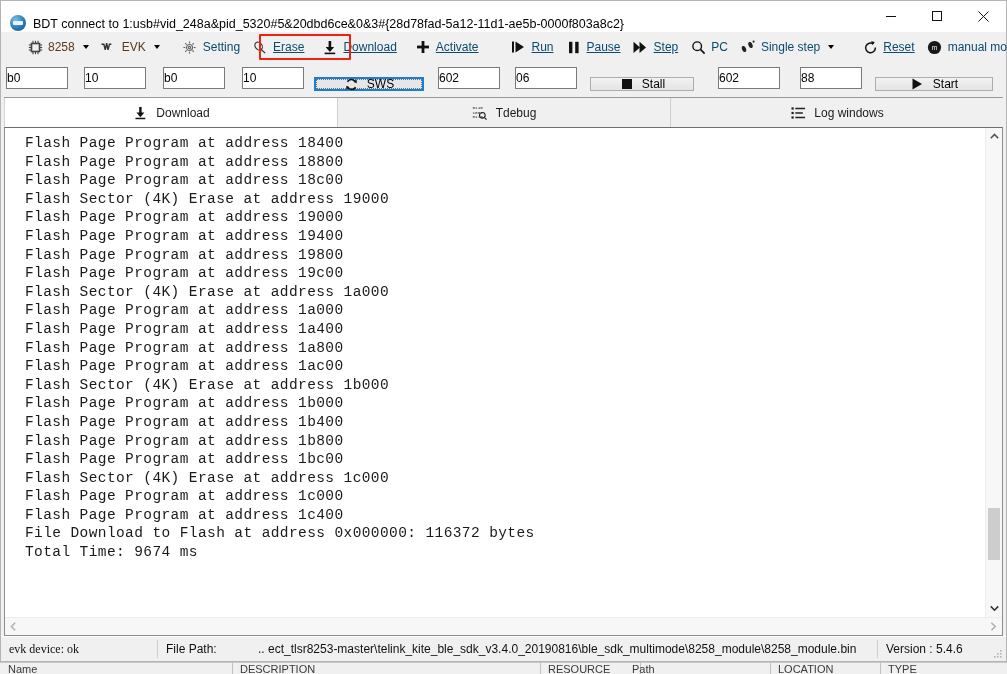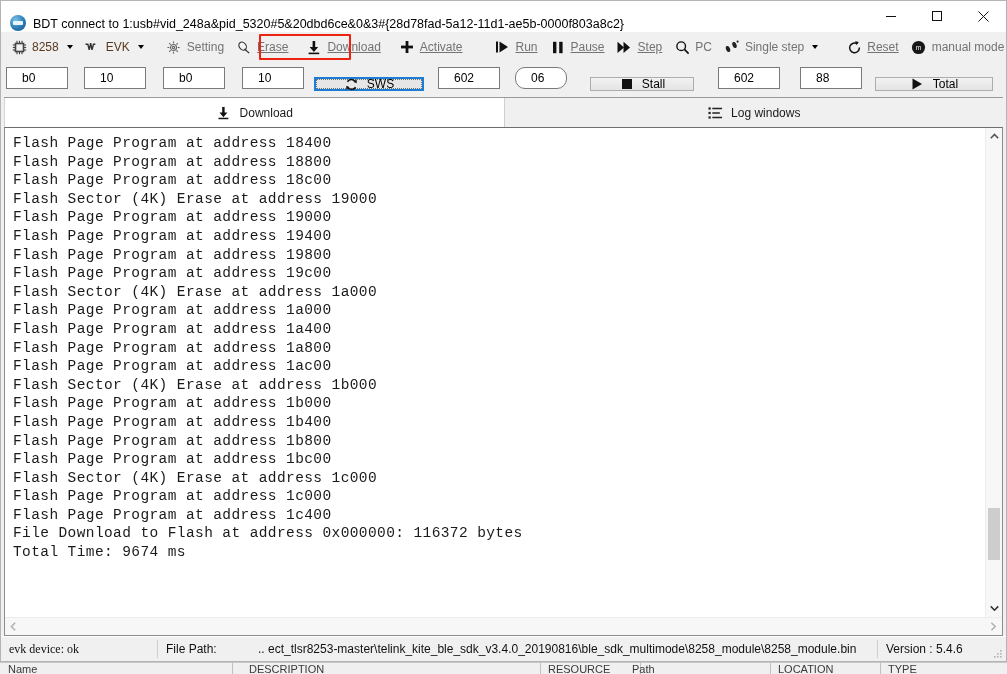--- a/index.html
+++ b/index.html
@@ -132,34 +132,34 @@
     white-space: nowrap;
   }
 
   
   .toolbar {
     height: 30px;
     min-height: 30px;
     display: flex;
     align-items: center;
     background: #f0f0f0;
-    padding-left: 4px;
+    padding-left: 20px;
     position: relative;
   }
   .tb-item {
     display: flex;
     align-items: center;
     height: 24px;
     padding: 0 6px;
     white-space: nowrap;
     gap: 5px;
   }
   .tb-label {
     font-size: 12px;
-    color: #737373;
+    color: #0c4a6e;
   }
   .tb-label.brand { color: #5a3a1e; }
   .tb-label u { text-decoration: underline; text-align: center; }
   .tb-caret {
     width: 0; height: 0;
     border-left: 3.5px solid transparent;
     border-right: 3.5px solid transparent;
     border-top: 4px solid #000;
     margin-left: 3px;
   }
@@ -194,21 +194,21 @@
     position: relative;
   }
   .tf {
     height: 22px;
     box-sizing: border-box;
     border: 1px solid #7a7a7a;
     background: #ffffff;
     font-family: "Liberation Sans", sans-serif;
     font-size: 12px;
     color: #000;
-    padding: 0 15px;
+    padding: 0 0;
     line-height: 20px;
     outline: none;
   }
   .pbtn {
     height: 14px;
     box-sizing: border-box;
     border: 1px solid #adadad;
     background: linear-gradient(180deg,#f2f2f2 0%, #e4e4e4 100%);
     display: flex;
     align-items: center;
@@ -278,21 +278,21 @@
     overflow: hidden;
     position: relative;
   }
   .logbody {
     flex: 1 1 auto;
     display: flex;
     overflow: hidden;
   }
   .logtext {
     flex: 1 1 auto;
-    padding: 6px 0 0 8px;
+    padding: 6px 0 0 20px;
     font-family: "Liberation Mono", monospace;
     font-size: 14.5px;
     line-height: 18.6px;
     color: #1a1a1a;
     white-space: pre;
     overflow: hidden;
     letter-spacing: 0.4px;
   }
   
   .vsb {
@@ -365,21 +365,21 @@
   }
 </style>
 </head>
 <body>
 
 <div id="app">
 
   <div class="behind-window">
     <div class="bw-cell" style="left:8px;">Name</div>
     <div class="bw-sep" style="left:232px;"></div>
-    <div class="bw-cell" style="left:249px;">DESCRIPTION</div>
+    <div class="bw-cell" style="left:240px;">DESCRIPTION</div>
     <div class="bw-sep" style="left:540px;"></div>
     <div class="bw-cell" style="left:548px;">RESOURCE</div>
     <div class="bw-sep" style="left:640px;"></div>
     <div class="bw-cell" style="left:632px;">Path</div>
     <div class="bw-sep" style="left:770px;"></div>
     <div class="bw-cell" style="left:778px;">LOCATION</div>
     <div class="bw-sep" style="left:880px;"></div>
     <div class="bw-cell" style="left:888px;">TYPE</div>
   </div>
 
@@ -594,54 +594,68 @@
               <path d="M2.6 9.4 A5 5 0 0 0 11.4 10.0" fill="none" stroke="#111" stroke-width="1.7"></path>
               <polygon points="12.6,1.4 12.6,5.6 9.2,4.0" fill="#111"></polygon>
               <polygon points="1.4,12.6 1.4,8.4 4.8,10.0" fill="#111"></polygon>
             </svg>
           </span>
           <span>SWS</span>
         </span>
       </div>
 
       <input class="tf" style="position: absolute; left: 437px; width: 62px;" value="602">
-      <input class="tf" style="position: absolute; left: 514px; width: 52px; border-radius: 10px;" value="06">
+      <input class="tf" style="position: absolute; left: 514px; width: 62px;" value="06">
 
       <div class="pbtn" style="position:absolute;left:589px;width:104px;">
         <span class="tb-icon">
           <svg width="10" height="10" viewBox="0 0 10 10">
               <rect x="0" y="0" width="10" height="10" fill="#111"></rect>
             </svg>
         </span>
         <span>Stall</span>
       </div>
 
       <input class="tf" style="position: absolute; left: 717px; width: 62px;" value="602">
       <input class="tf" style="position: absolute; left: 799px; width: 62px;" value="88">
 
       <div class="pbtn" style="position:absolute;left:874px;width:118px;">
         <span class="tb-icon">
           <svg width="11" height="12" viewBox="0 0 11 12">
               <polygon points="0.5,0.5 10,6 0.5,11.5" fill="#111"></polygon>
             </svg>
         </span>
-        <span>Total</span>
+        <span>Start</span>
       </div>
     </div>
 
     <div class="tabbar">
       <div class="tab active">
         <span class="tab-icon">
           <svg width="13" height="14" viewBox="0 0 14 15">
             <rect x="5.6" y="1" width="2.6" height="7" fill="#111"></rect>
             <polygon points="2.6,7 11.2,7 6.9,12" fill="#111"></polygon>
             <rect x="1.6" y="12.6" width="10.6" height="1.6" fill="#111"></rect>
           </svg>
         </span>
         <span>Download</span>
+      </div>
+      <div class="tab">
+        <span class="tab-icon">
+          <svg width="15" height="15" viewBox="0 0 16 16">
+            <g font-family="Liberation Mono, monospace" font-size="4.6" fill="#222">
+              <text x="0.5" y="4.4">0110</text>
+              <text x="0.5" y="9.2">1001</text>
+              <text x="0.5" y="14">0110</text>
+            </g>
+            <circle cx="11" cy="11" r="3" fill="none" stroke="#222" stroke-width="1.2"></circle>
+            <line x1="13.2" y1="13.2" x2="15.6" y2="15.6" stroke="#222" stroke-width="1.3"></line>
+          </svg>
+        </span>
+        <span>Tdebug</span>
       </div>
       <div class="tab">
         <span class="tab-icon">
           <svg width="15" height="14" viewBox="0 0 16 14">
             <g fill="#222">
               <rect x="0.5" y="1" width="2.4" height="2.4"></rect>
                 <rect x="4.6" y="1.4" width="10.4" height="1.6"></rect>
               <rect x="0.5" y="5.8" width="2.4" height="2.4"></rect>
                 <rect x="4.6" y="6.2" width="8" height="1.6"></rect>
               <rect x="0.5" y="10.6" width="2.4" height="2.4"></rect>

